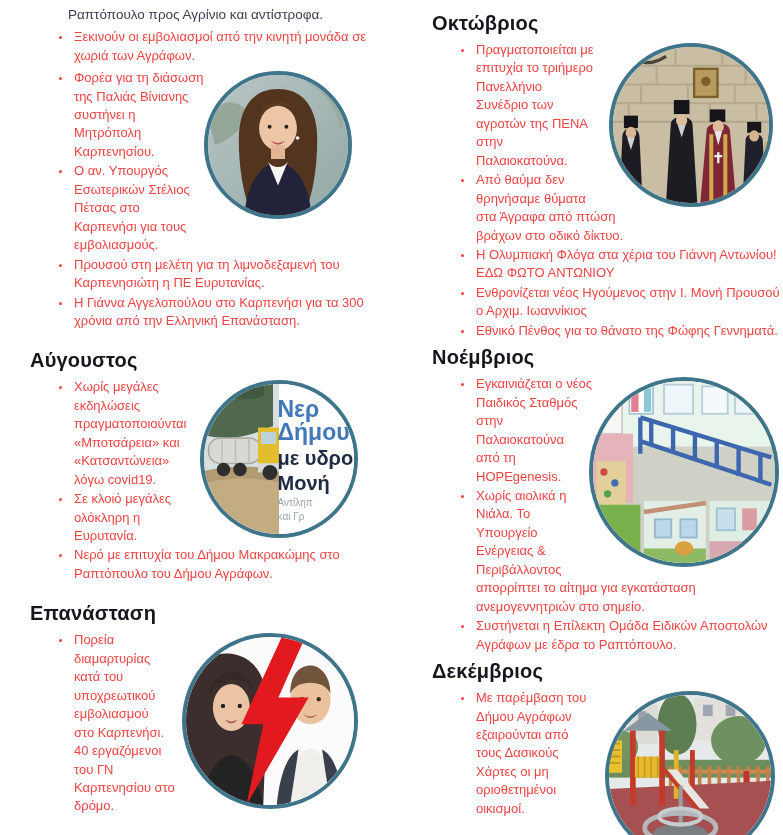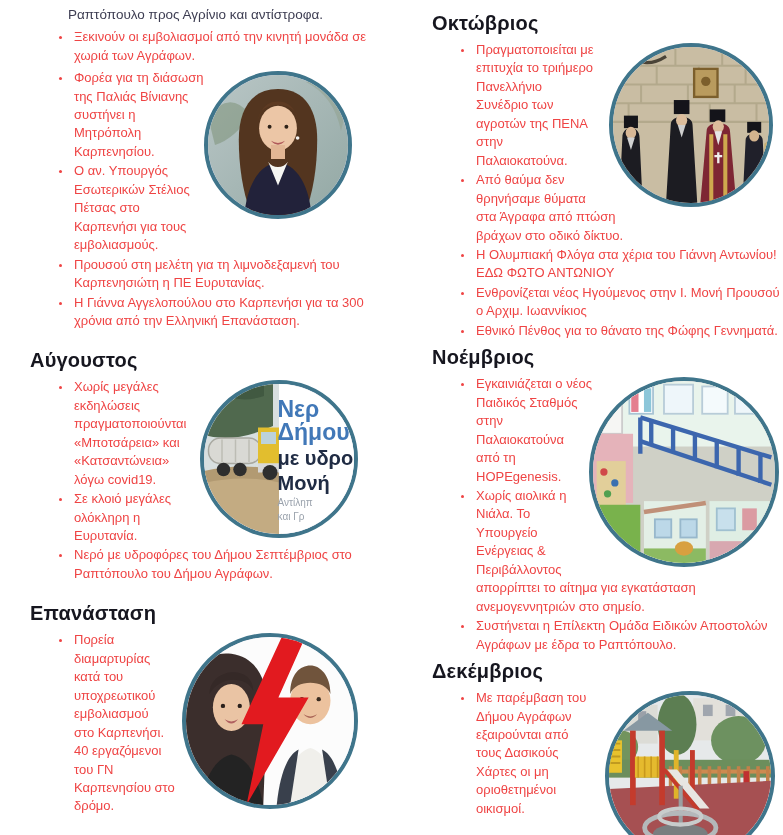--- a/index.html
+++ b/index.html
@@ -105,21 +105,21 @@
             <span class="t-blue-lg">Δήμου</span>
             <span class="t-dark-md">με υδρο</span>
             <span class="t-dark-md">Μονή</span>
             <span class="t-gray-sm">Αντίληπ</span>
             <span class="t-gray-sm">και Γρ</span>
           </div>
         </div>
         <ul class="bullets">
             <li>Χωρίς μεγάλες εκδηλώσεις πραγματοποιούνται «Μποτσάρεια» και «Κατσαντώνεια» λόγω covid19.</li>
             <li>Σε κλοιό μεγάλες ολόκληρη η Ευρυτανία.</li>
-            <li>Νερό με υδροφόρες του Δήμου Σεπτέμβριος στο Ραπτόπουλο του Δήμου Αγράφων.</li>
+            <li>Νερό με επιτυχία του Δήμου Μακρακώμης στο Ραπτόπουλο του Δήμου Αγράφων.</li>
           </ul>
       </div>
     </div>
 
     <div class="month">
       <h2 class="mh">Επανάσταση</h2>
       <div class="mbody">
         <div class="photo ph-sep">
           <svg viewBox="0 0 100 100" preserveAspectRatio="xMidYMid slice">
             <rect width="100" height="100" fill="#fcfcfc"></rect>

